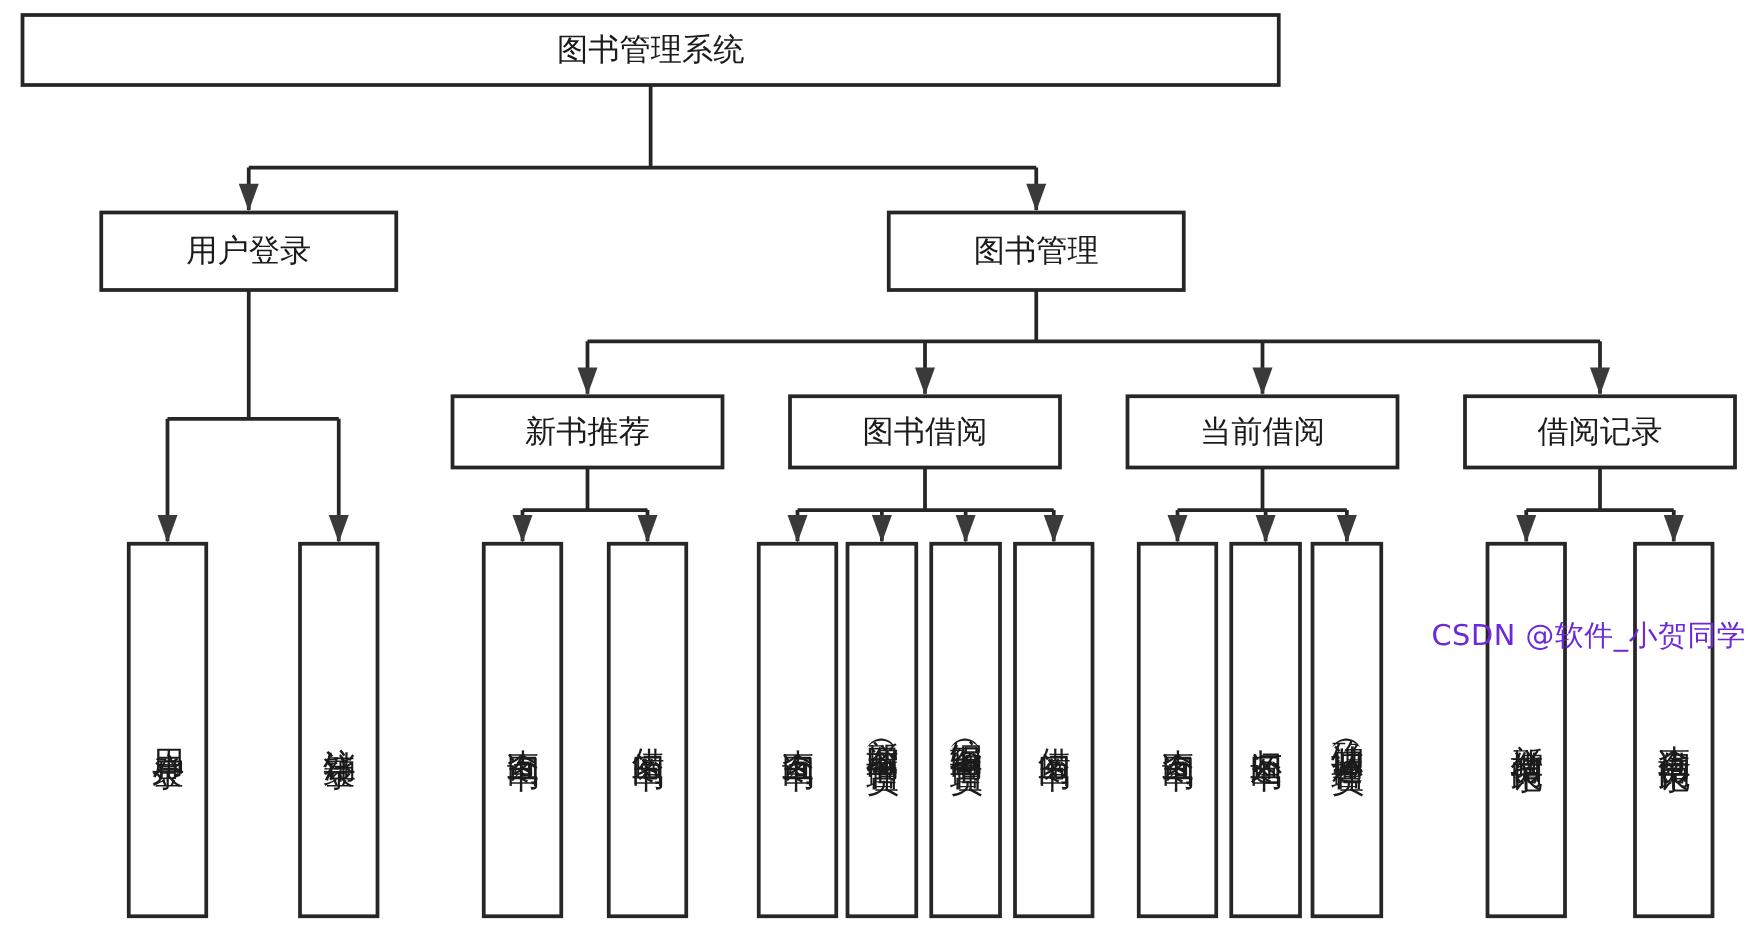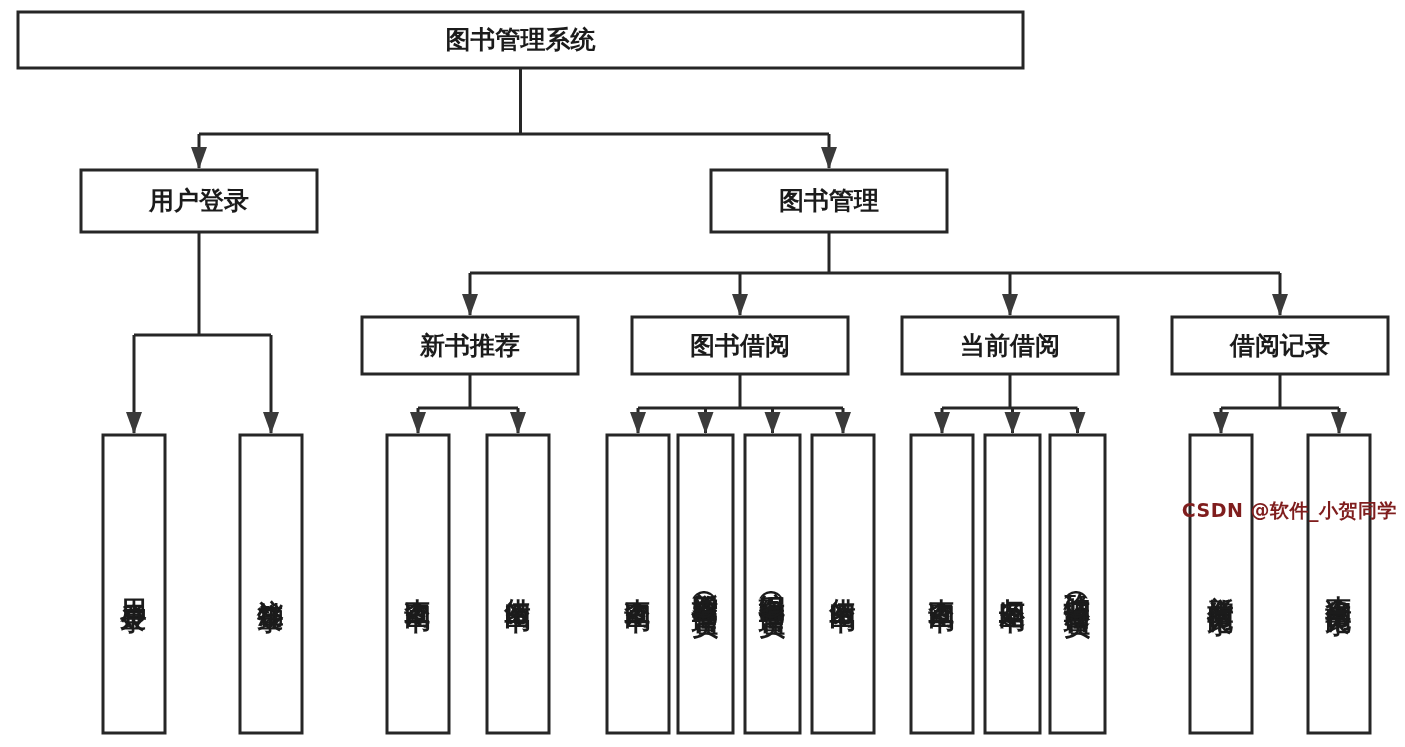--- a/index.html
+++ b/index.html
@@ -11,21 +11,20 @@
     width: 1405px;
     height: 747px;
     font-family: "DejaVu Sans", "Liberation Sans", sans-serif;
     overflow: hidden;
     position: relative;
   }
   #diagram-root {
     position: relative;
     width: 1405px;
     height: 530px;
-    font-weight: bold;
   }
   svg.tree {
     position: absolute;
     left: 0;
     top: 0;
     width: 1405px;
     height: 747px;
     display: block;
   }
   .node-rect {
@@ -64,22 +63,22 @@
     justify-content: center;
     text-align: center;
     white-space: nowrap;
     pointer-events: none;
   }
   .watermark {
     position: absolute;
     right: 8px;
     bottom: 6px;
     font-family: "DejaVu Sans", "Liberation Sans", sans-serif;
-    font-size: 19px;
-    color: #7f1d1d;
+    font-size: 23px;
+    color: #6d28d9;
     letter-spacing: 0.5px;
     white-space: nowrap;
   }
 </style>
 </head>
 <body>
 
 <div id="diagram-root">
 
   <svg class="tree" viewBox="0 0 1405 747">

